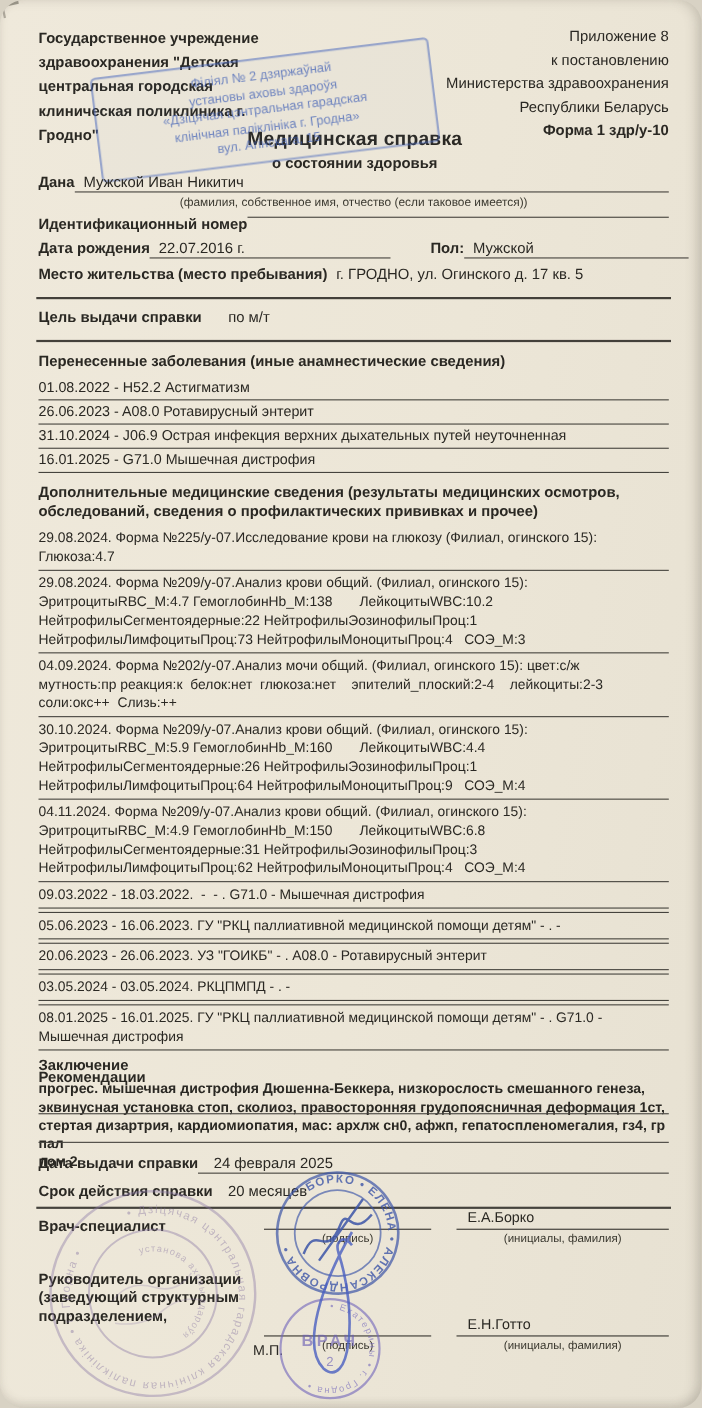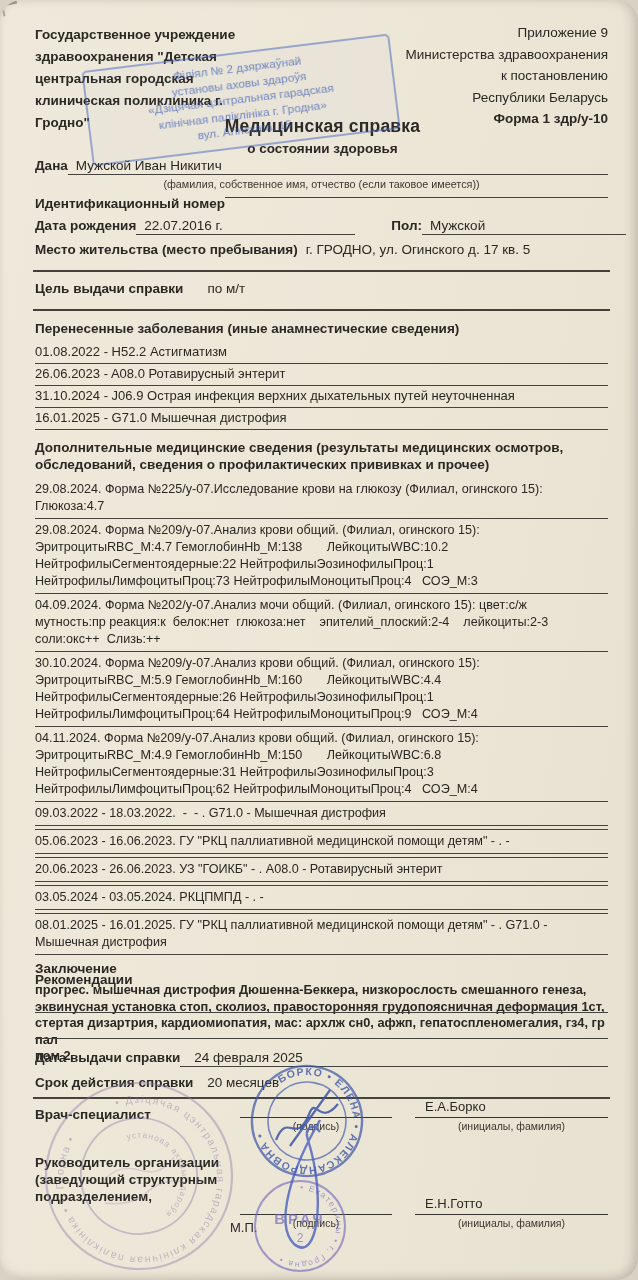--- a/index.html
+++ b/index.html
@@ -68,23 +68,23 @@
 <div class="page">
   <div class="corner-mark"></div>
 
   <div class="header">
     <div class="org-left">Государственное учреждение
 здравоохранения "Детская
 центральная городская
 клиническая поликлиника г.
 Гродно"</div>
     <div class="header-right">
-      <div>Приложение 9</div>
+      <div>Приложение 8</div>
+      <div>к постановлению</div>
       <div>Министерства здравоохранения</div>
-      <div>к постановлению</div>
       <div>Республики Беларусь</div>
       <div class="form-code">Форма 1 здр/у-10</div>
     </div>
     <div class="title-block">
       <div class="doc-title">Медицинская справка</div>
       <div class="doc-subtitle">о состоянии здоровья</div>
     </div>
   </div>
 
   <div class="stamp-rect">Філіял № 2 дзяржаўнай

